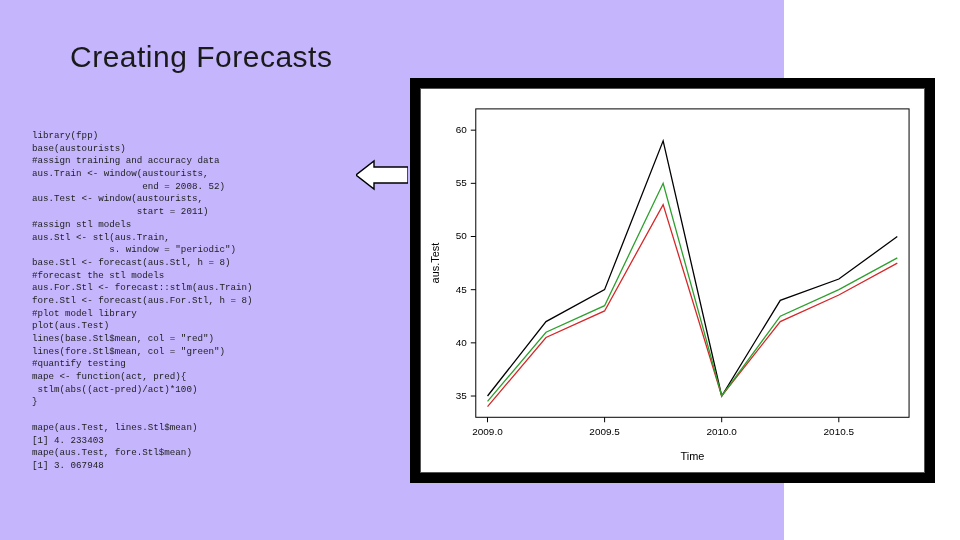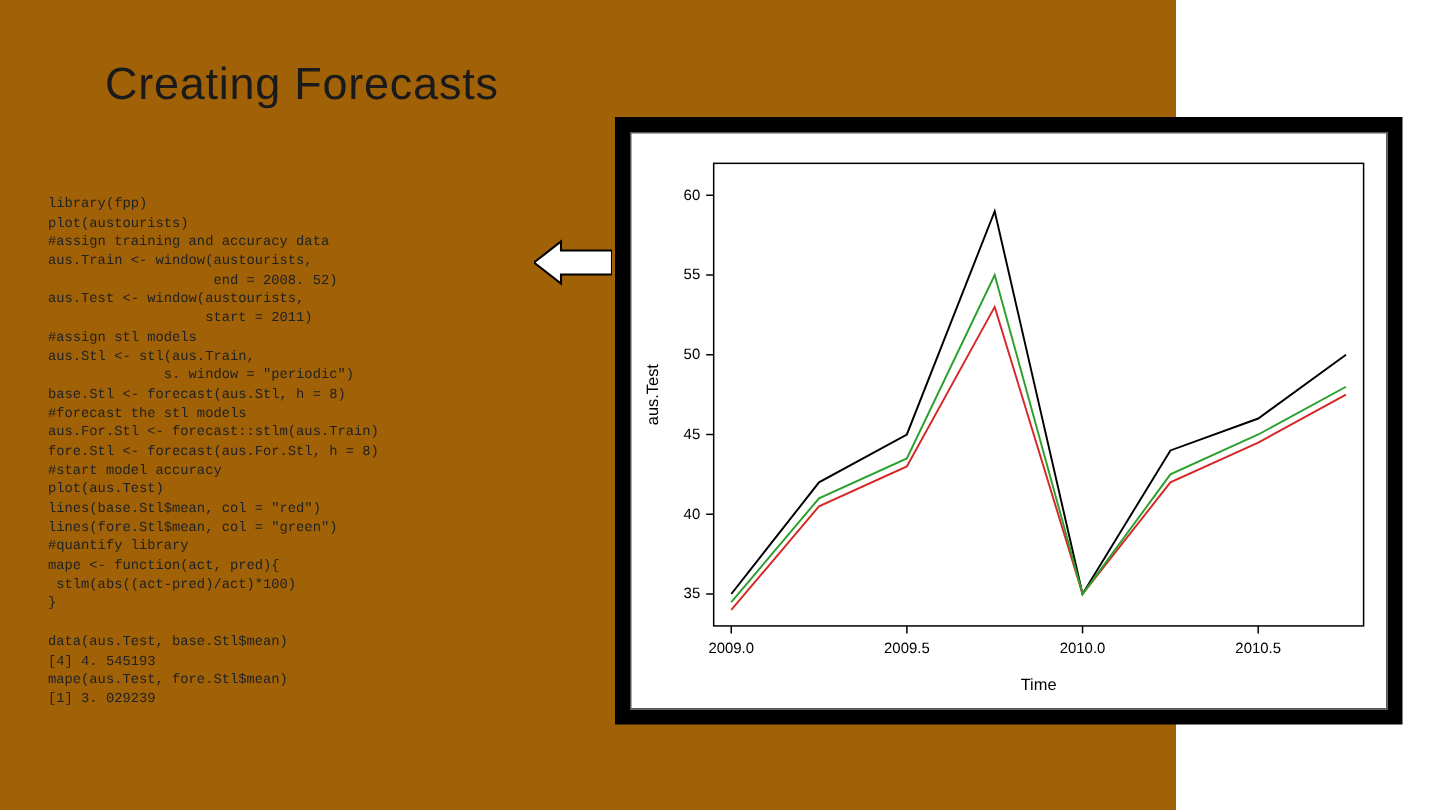--- a/index.html
+++ b/index.html
@@ -1,17 +1,17 @@
 <!DOCTYPE html>
 <html><head>
 <meta charset="utf-8">
 <style>
   * { box-sizing: border-box; margin: 0; padding: 0; }
   html, body { width: 960px; height: 540px; overflow: hidden; font-family: "Segoe UI", Arial, sans-serif; background: #fff; }
-  .slide { position: relative; width: 784px; height: 540px; background: #a16207; }
+  .slide { position: relative; width: 784px; height: 540px; background: #c4b5fd; }
   .title { position: absolute; left: 70px; top: 40px; font-size: 30px; font-weight: 400; color: #1a1a1a; letter-spacing: 0.5px; }
   .code-block {
     position: absolute; left: 32px; top: 130px; width: 320px;
     font-family: "Courier New", monospace; font-size: 9.2px; line-height: 1.38;
     color: #222; white-space: pre;
   }
   .chart-wrap {
     position: absolute; left: 410px; top: 78px; width: 525px; height: 405px;
     background: #000; padding: 10px;
   }
@@ -24,46 +24,46 @@
   }
   svg.plot { width: 100%; height: 100%; display: block; }
 </style>
 </head>
 <body>
 <div class="slide">
 
 <div class="title">Creating Forecasts</div>
 
 <div class="code-block"><span>library(fpp)</span>
-<span>plot(austourists)</span>
+<span>base(austourists)</span>
 <span>#assign training and accuracy data</span>
 <span>aus.Train &lt;- window(austourists,</span>
 <span>                    end = 2008. 52)</span>
 <span>aus.Test &lt;- window(austourists,</span>
 <span>                   start = 2011)</span>
 <span>#assign stl models</span>
 <span>aus.Stl &lt;- stl(aus.Train,</span>
 <span>              s. window = "periodic")</span>
 <span>base.Stl &lt;- forecast(aus.Stl, h = 8)</span>
 <span>#forecast the stl models</span>
 <span>aus.For.Stl &lt;- forecast::stlm(aus.Train)</span>
 <span>fore.Stl &lt;- forecast(aus.For.Stl, h = 8)</span>
-<span>#start model accuracy</span>
+<span>#plot model library</span>
 <span>plot(aus.Test)</span>
 <span>lines(base.Stl$mean, col = "red")</span>
 <span>lines(fore.Stl$mean, col = "green")</span>
-<span>#quantify library</span>
+<span>#quantify testing</span>
 <span>mape &lt;- function(act, pred){</span>
 <span> stlm(abs((act-pred)/act)*100)</span>
 <span>}</span>
 <span></span>
-<span>data(aus.Test, base.Stl$mean)</span>
-<span>[4] 4. 545193</span>
+<span>mape(aus.Test, lines.Stl$mean)</span>
+<span>[1] 4. 233403</span>
 <span>mape(aus.Test, fore.Stl$mean)</span>
-<span>[1] 3. 029239</span></div>
+<span>[1] 3. 067948</span></div>
 
 <div class="callout">
   <svg viewBox="0 0 52 34">
     <polygon points="0,17 18,3 18,9 52,9 52,25 18,25 18,31" fill="#fff" stroke="#000" stroke-width="1.4"></polygon>
   </svg>
 </div>
 
 <div class="chart-wrap">
   <div class="chart-inner">
     <svg class="plot" id="plot-svg" viewBox="0 0 505 385" preserveAspectRatio="none">

